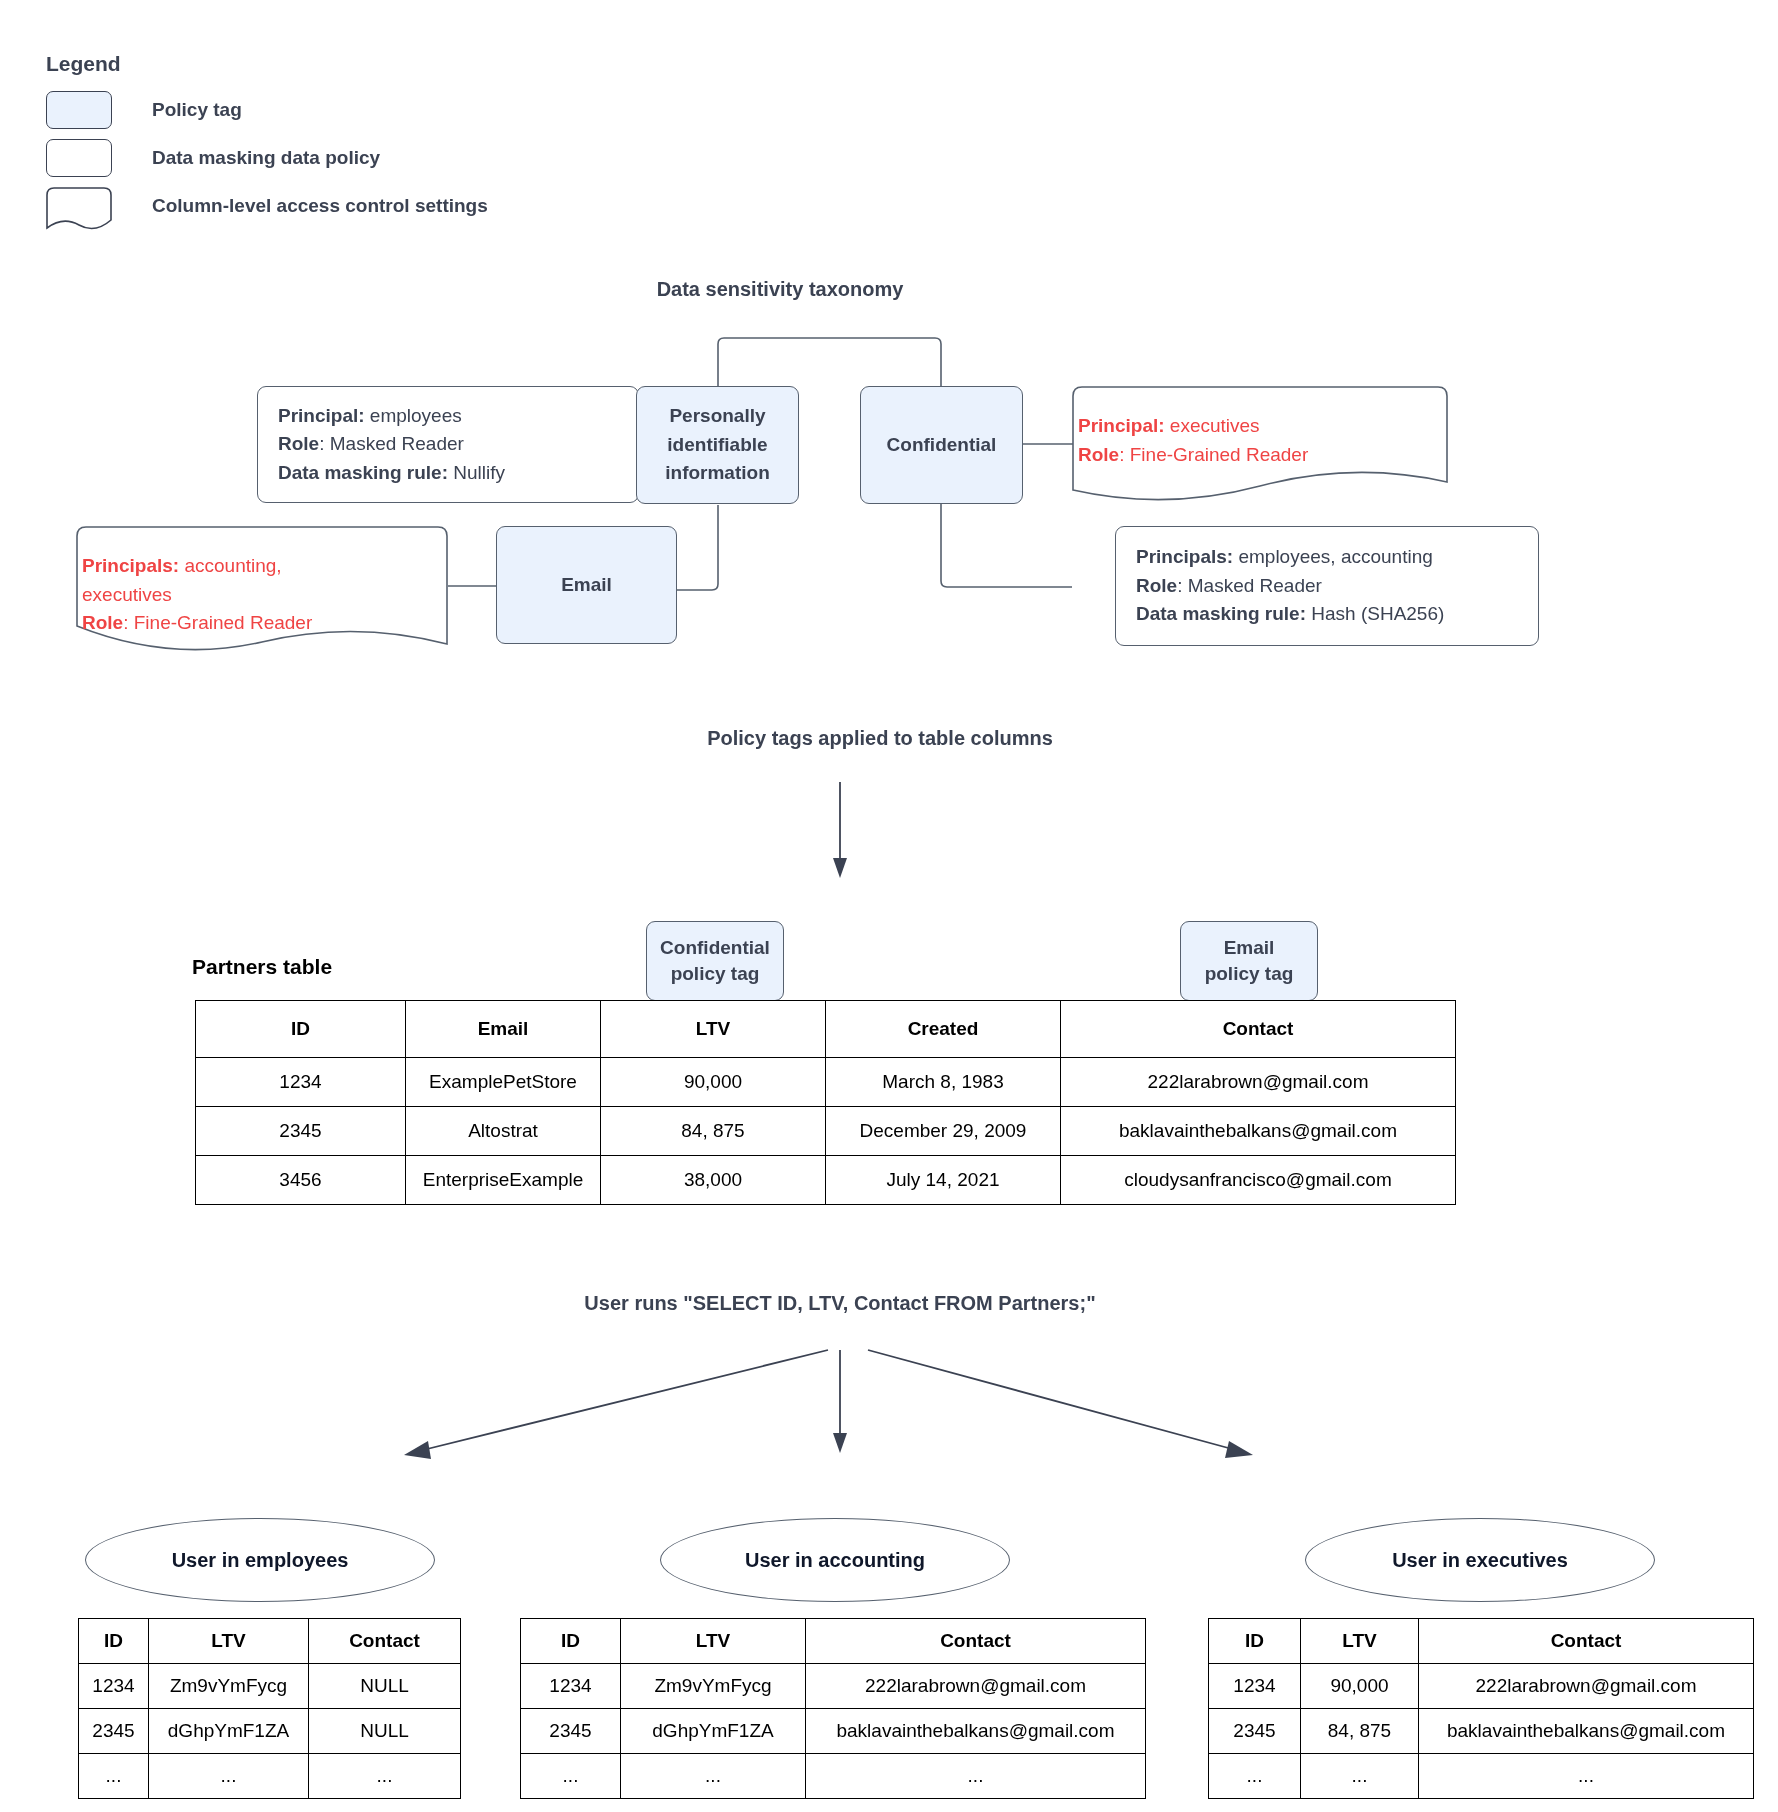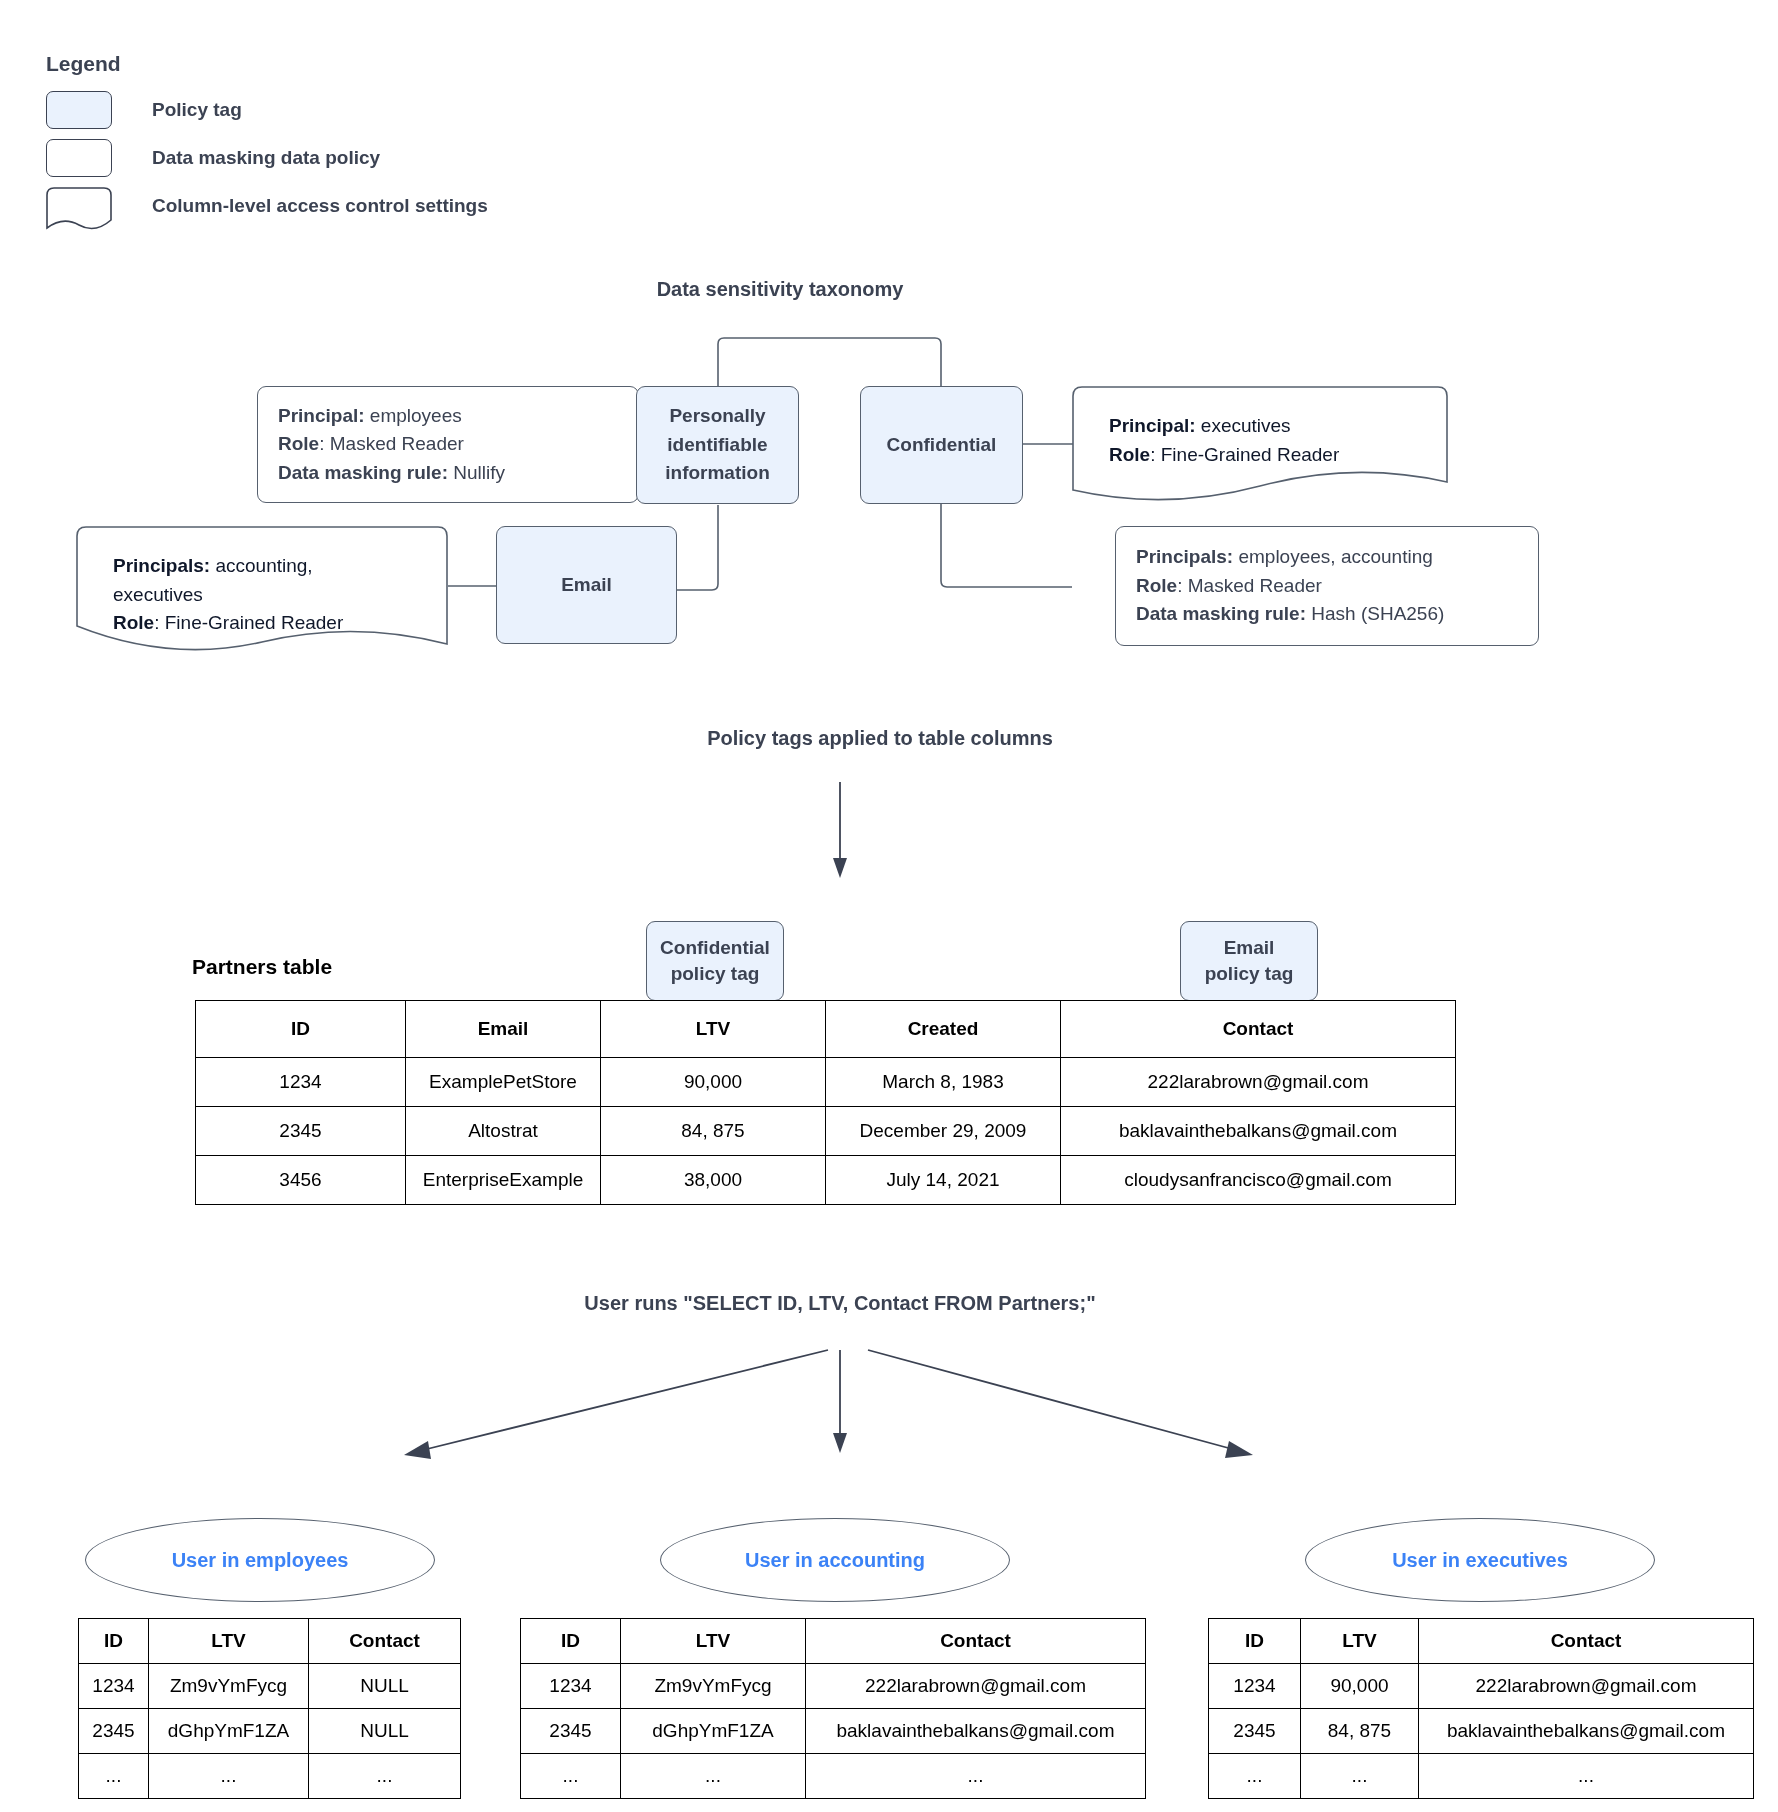--- a/index.html
+++ b/index.html
@@ -62,32 +62,32 @@
     padding: 0 20px;
     margin-left: 43px;
   }
   .node.policy .lines { width: 100%; }
   .node b { font-weight: bold; }
 
   
   .wavybox { position: absolute; }
   .wavybox .content {
     position: absolute; left: 0; top: 0; right: 0;
-    padding: 26px 22px 0 37px;
-    font-size: 19px; line-height: 1.5; color: #0f172a;
+    padding: 26px 22px 0 6px;
+    font-size: 19px; line-height: 1.5; color: #ef4444;
     box-sizing: border-box;
   }
 
   .ellipse-node {
     box-sizing: border-box;
     border: 1.6px solid #56606e;
     border-radius: 50%;
     background: #ffffff;
     display: flex; align-items: center; justify-content: center;
-    font-size: 20px; font-weight: bold; color: #3b82f6;
+    font-size: 20px; font-weight: bold; color: #0f172a;
     white-space: nowrap;
   }
 
   
   table.grid {
     border-collapse: collapse;
     background: #ffffff;
     table-layout: fixed;
   }
   table.grid th, table.grid td {

